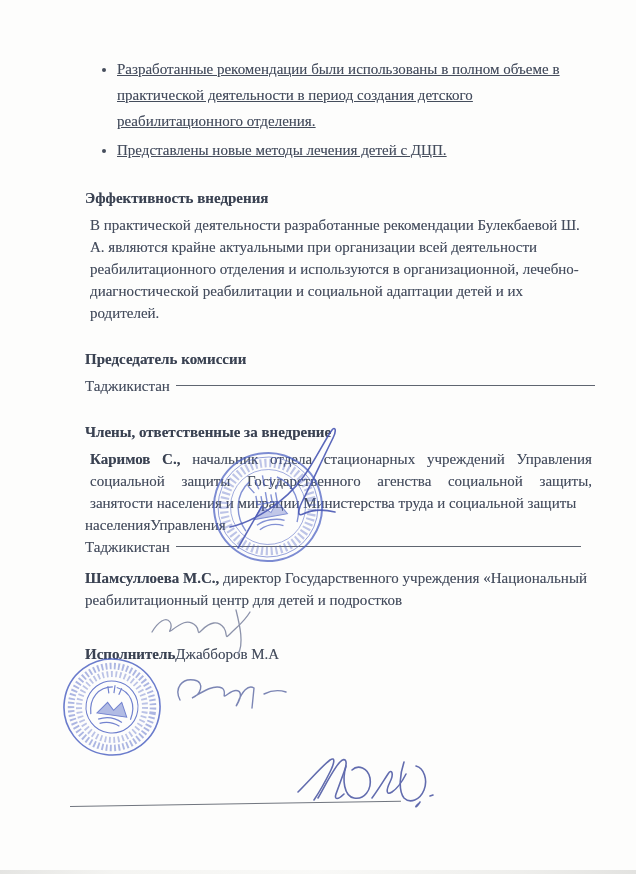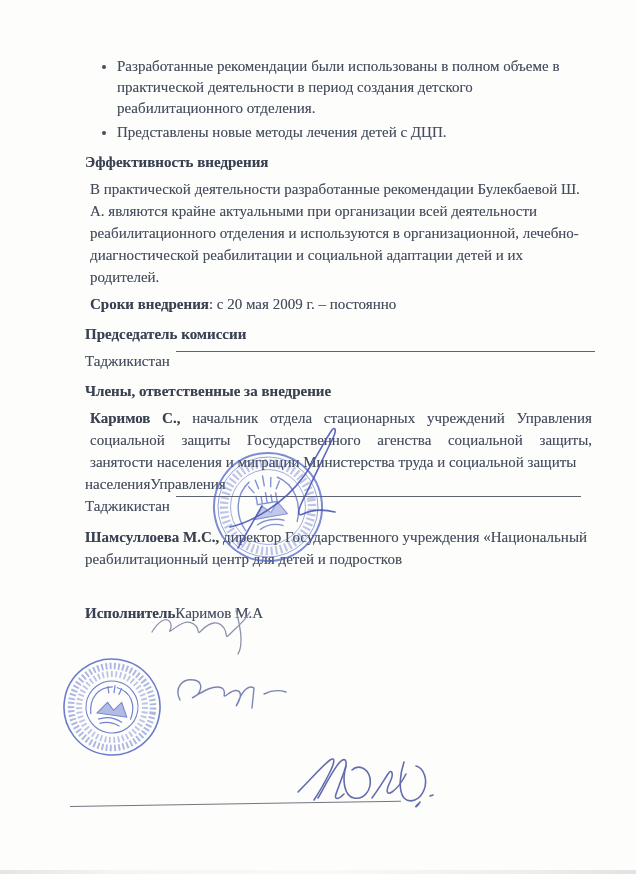--- a/index.html
+++ b/index.html
@@ -14,28 +14,28 @@
     overflow:hidden;
     text-shadow:0 0 .4px rgba(70,80,110,.45);
   }
   .page::after{ 
     content:"";position:absolute;left:0;right:0;bottom:0;height:4px;
     background:linear-gradient(90deg,#d7d7d4 0%,#efefec 18%,#f6f6f4 50%,#e6e6e3 82%,#d4d4d1 100%);
     opacity:.65;pointer-events:none;
   }
   .content{padding:56px 39px 0 85px;}
   ul.bullets{margin:0;padding:0 0 0 32px;list-style:disc;}
-  ul.bullets li{line-height:21px;margin:0;max-width:468px;}
+  ul.bullets li{line-height:26px;margin:0;max-width:468px;text-decoration:underline;}
   ul.bullets li + li{margin-top:3px;}
   .bold{font-weight:bold;color:var(--heading,#3a4251);}
-  .h{font-weight:bold;color:var(--heading,#3a4251);line-height:21px;margin:9px 0 5px;}
+  .h{font-weight:bold;color:var(--heading,#3a4251);line-height:21px;margin:25px 0 5px;}
   p.body{margin:0 5px 5px;line-height:22px;}
   p.justified{text-align:justify;}
   .two-col{display:flex;justify-content:flex-start;line-height:22px;}
-  .line-row{display:flex;align-items:flex-start;line-height:22px;}
+  .line-row{display:flex;align-items:center;line-height:22px;}
   .fill-line{flex:1 1 auto;border-bottom:1px solid #5f6570;margin:0 2px 3px 6px;height:1px;}
   .fill-line.short{flex:0 0 180px;}
   .executor-row{display:flex;margin-top:32px;line-height:22px;}
   .abs{position:absolute;pointer-events:none;}
   .exec-underline{
     position:absolute;left:70px;top:806px;width:331px;height:0;
     border-top:1.2px solid #70757e;transform:rotate(-0.9deg);transform-origin:left center;
   }
 </style>
 </head>
@@ -47,21 +47,20 @@
     <ul class="bullets">
       <li>Разработанные рекомендации были использованы в полном объеме в практической деятельности в период создания детского реабилитационного отделения.</li>
       <li>Представлены новые методы лечения детей с ДЦП.</li>
     </ul>
 
     <div class="h">Эффективность внедрения</div>
 
     <p class="body">В практической деятельности  разработанные рекомендации Булекбаевой Ш. А. являются крайне актуальными при организации всей деятельности реабилитационного отделения и используются в организационной, лечебно-диагностической реабилитации и социальной адаптации детей и их родителей.</p>
 
 
-    <p class="body"><span class="bold">Сроки внедрения</span><span>: с 20 мая  2009 г. – постоянно</span></p>
 
     <div class="h">Председатель комиссии</div>
 
     <div class="line-row">
       <span>Таджикистан</span>
       <span class="fill-line"></span>
     </div>
 
     <div class="h">Члены, ответственные за внедрение</div>
 
@@ -72,21 +71,21 @@
     </div>
     <div class="line-row">
       <span>Таджикистан</span>
       <span class="fill-line" style="flex:0 0 405px;"></span>
     </div>
 
     <p class="body" style="margin:9px 0 0;"><span class="bold">Шамсуллоева М.С.,</span><span> директор Государственного учреждения «Национальный реабилитационный центр для детей и подростков</span></p>
 
     <div class="executor-row">
       <span class="bold">Исполнитель</span>
-        <span> Каримов М.А</span>
+        <span> Джабборов М.А</span>
     </div>
   </div>
 
   <div class="exec-underline"></div>
 
   <svg class="abs" style="left:210px;top:449px;" width="116" height="116" viewBox="-58 -58 116 116">
     <g fill="none" stroke="#4b60c2" opacity="0.72" transform="rotate(-10)">
       <circle r="54" stroke-width="2"></circle>
       <circle r="50" stroke-width="0.9" opacity="0.85"></circle>
       <circle r="44" stroke-width="8.5" stroke-dasharray="2.1 2.7" opacity="0.5"></circle>

